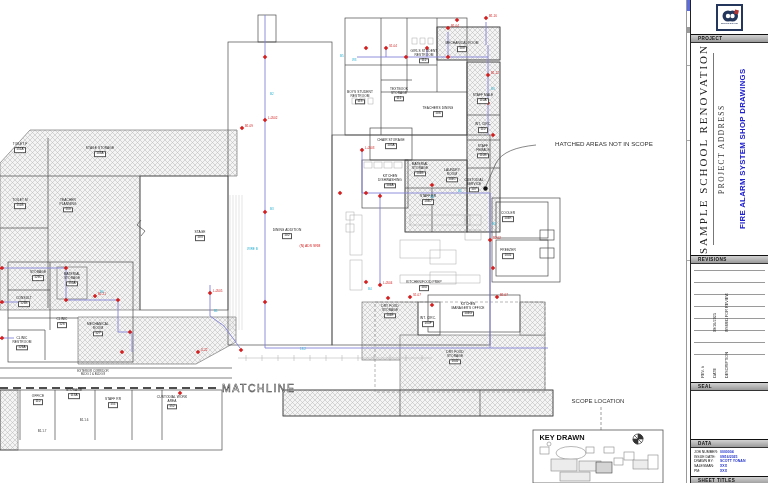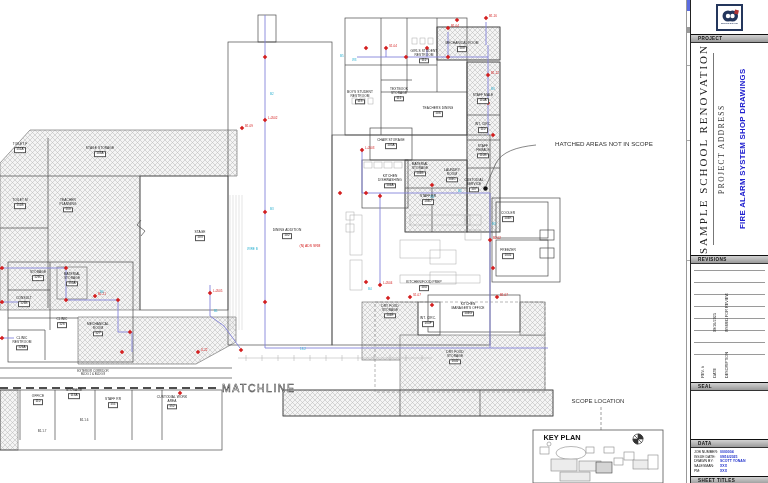--- a/index.html
+++ b/index.html
@@ -381,21 +381,21 @@
       <div class="lbl room" style="left: 22px; top: 344px; width: 26px;"><div>CLINIC RESTROOM</div><div class="rr">126A</div></div>
       <div class="lbl room" style="left: 98px; top: 330px; width: 30px;"><div>MECHANICAL ROOM</div><div class="rr">127</div></div>
       <div class="lbl room" style="left: 38px; top: 400px; width: 22px;"><div>OFFICE</div><div class="rr">110</div></div>
       <div class="lbl room" style="left: 74px; top: 394px; width: 24px;"><div>STORAGE</div><div class="rr">113A</div></div>
       <div class="lbl room" style="left: 113px; top: 403px; width: 22px;"><div>STAFF RR</div><div class="rr">151</div></div>
       <div class="lbl room" style="left: 172px; top: 403px; width: 32px;"><div>CUSTODIAL WORK AREA</div><div class="rr">152</div></div>
     </div>
 
   <div class="lbl note" style="left:604px;top:143px;">HATCHED AREAS NOT IN SCOPE</div>
   <div class="lbl scope" style="left:598px;top:401px;">SCOPE LOCATION</div>
-  <div class="lbl kp-title" style="left:562px;top:437px;">KEY PLAN</div>
+  <div class="lbl kp-title" style="left:562px;top:437px;">KEY DRAWN</div>
   <div class="lbl small-note" style="left:93px;top:373px;">
     <div>EXTERIOR CORRIDOR</div>
     <div>BLDG 1 &amp; BLDG 8</div>
   </div>
   <div class="lbl red-note" style="left:310px;top:246px;">(N) ADS SRM</div>
   <div class="lbl ref" style="left:84px;top:420px;">B1.1.6</div>
   <div class="lbl ref" style="left:42px;top:431px;">B1.1.7</div>
 
   <div class="edge">
     <div class="sel"></div>

